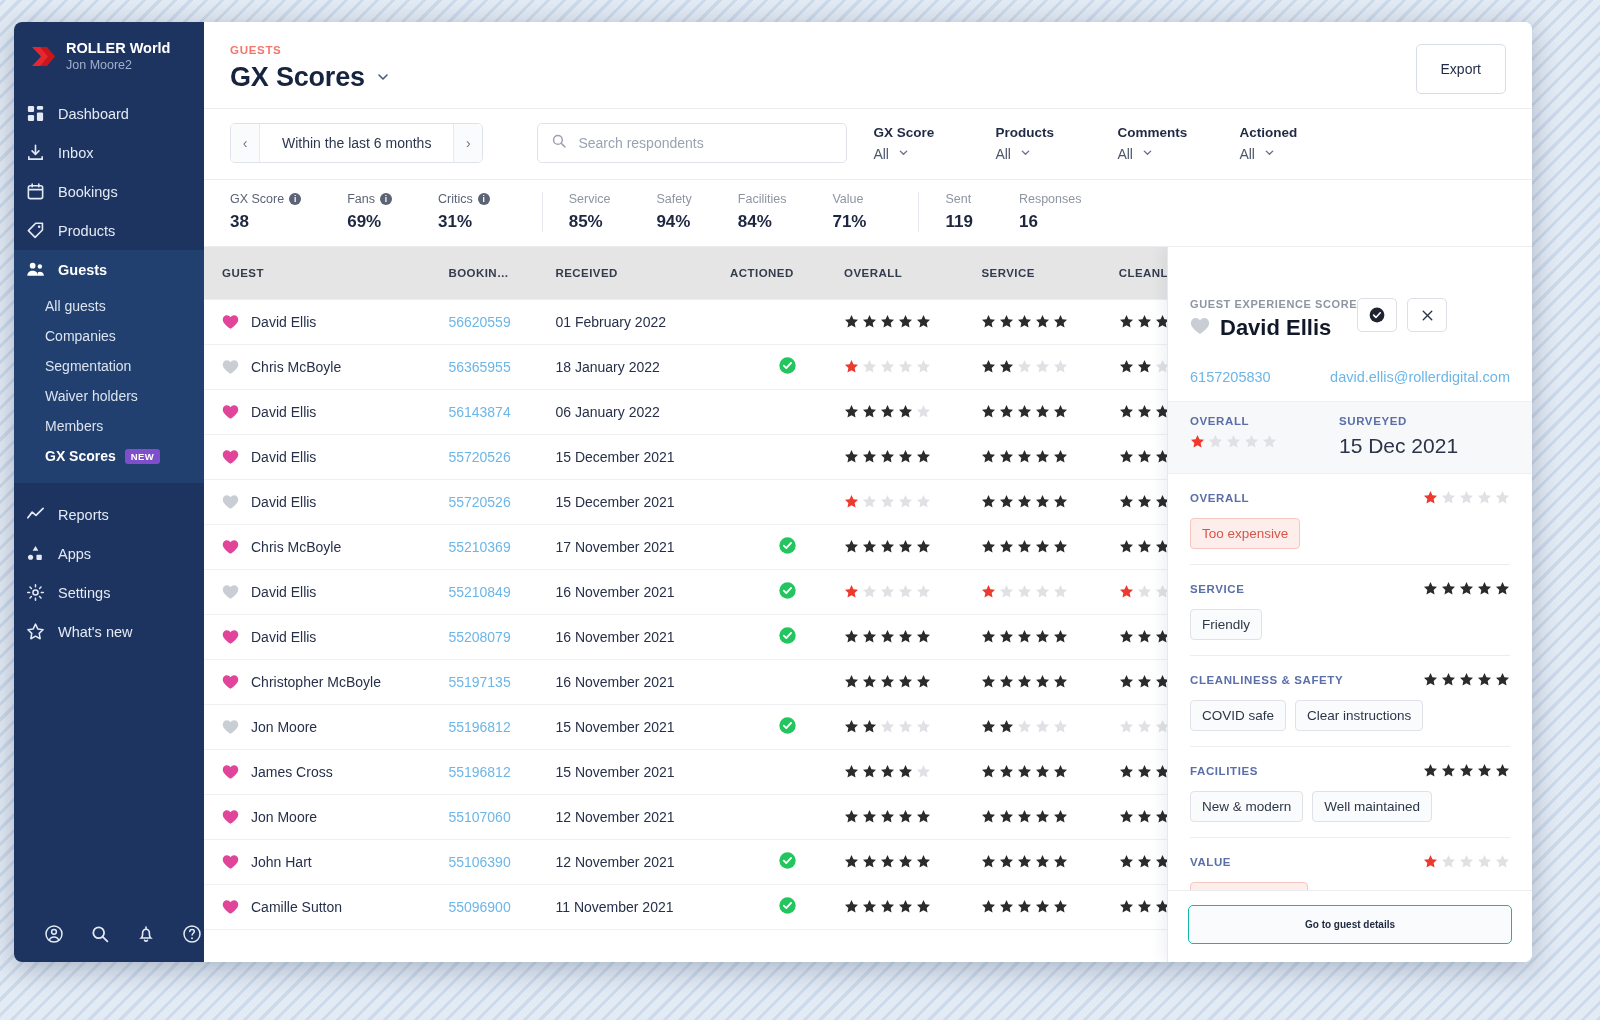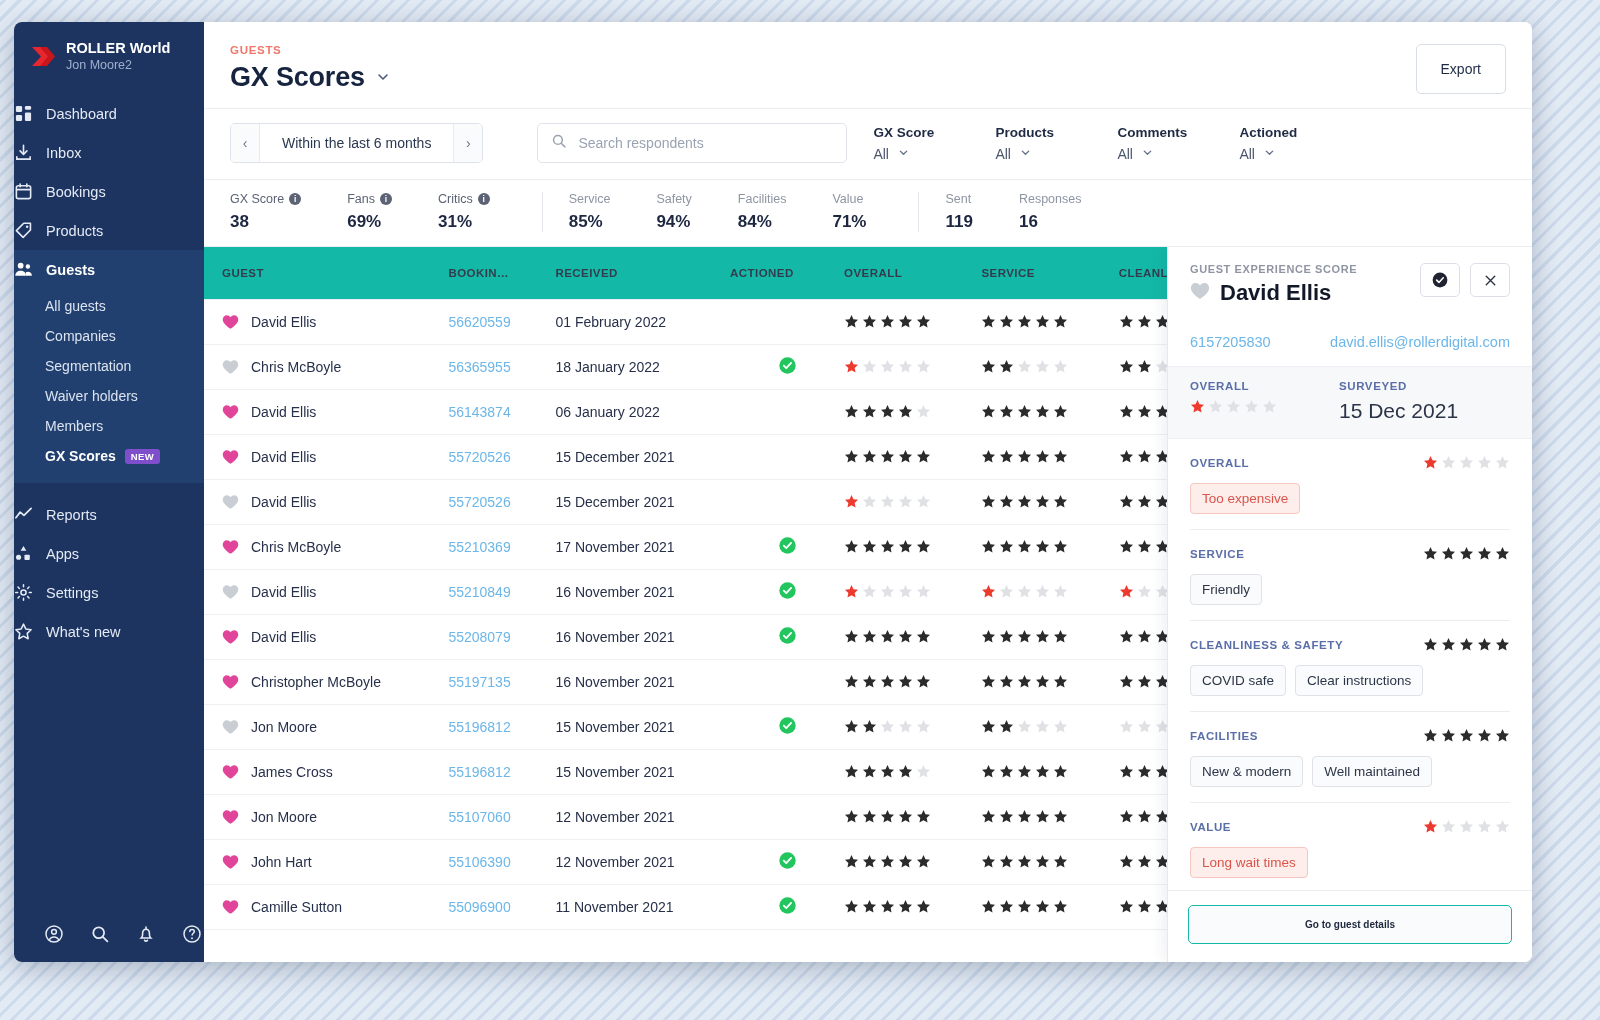--- a/index.html
+++ b/index.html
@@ -40,21 +40,21 @@
     display: flex; flex-direction: column;
     position: relative;
   }
   .brand { display:flex; align-items:center; gap:10px; padding: 18px 14px 20px 16px; }
   .brand-logo { width: 26px; height: 26px; flex:0 0 26px; position: relative; }
   .brand-text .brand-name { color:#fff; font-weight: bold; font-size: 14.5px; line-height: 1.2; }
   .brand-text .brand-user { color:#9fb0cc; font-size: 12.5px; line-height: 1.35; }
 
   .nav-item {
     display:flex; align-items:center; gap:13px;
-    padding: 10px 0; font-size: 14.5px; color:#e4eaf4;
+    padding: 10px 12px; font-size: 14.5px; color:#e4eaf4;
     cursor: pointer; position: relative;
   }
   .nav-item .ic { width:19px; height:19px; flex:0 0 19px; display:flex; align-items:center; justify-content:center; }
   .nav-item.active { background:#22406f; font-weight:bold; color:#fff; }
   .subnav { background:#22406f; padding: 2px 0 12px 0; }
   .subnav-item {
     padding: 7px 16px 7px 31px; font-size: 14px; color:#dbe3f0; cursor:pointer;
     display:flex; align-items:center; gap:9px;
   }
   .subnav-item.selected { color:#fff; font-weight: bold; }
@@ -124,21 +124,21 @@
     width:12px;height:12px;border-radius:50%;background:#5b6374;color:#fff;
     font-size:8.5px;display:inline-flex;align-items:center;justify-content:center;font-weight:bold;
   }
   .stat-val { font-size:17px; font-weight:bold; color:#1d2740; margin-top:6px; }
 
   
   .table-area { flex:1; position:relative; border-top:1px solid #ecedf1; overflow:hidden; }
   .table-scroll { position:absolute; inset:0; overflow:hidden; }
   table.grid { border-collapse: collapse; width: 1250px; table-layout: fixed; }
   table.grid thead th {
-    background:#14b8a6; color:#333c4e; font-size:11.5px; font-weight:bold;
+    background:#e5e5e5; color:#333c4e; font-size:11.5px; font-weight:bold;
     letter-spacing:.45px; text-align:left; padding: 17px 0 17px 0; height:52px;
     border-bottom:1px solid #eceef2;
   }
   table.grid td { border-bottom:1px solid #eef0f3; height:45px; font-size:14px; color:#27304a; }
   .c-guest { width: 210px; padding-left: 18px !important; }
   .c-book { width: 92px; }
   .c-recv { width: 150px; }
   .c-act  { width: 98px; text-align:center; }
   .c-rate { width: 118px; }
   .guest-cell { display:flex; align-items:center; gap:12px; }
@@ -148,21 +148,21 @@
   .stars svg { width:15px; height:15px; }
 
   
   .detail {
     position:absolute; right:0; top:0; bottom:0; width:365px;
     background:#fff; border-left:1px solid #e6e8ed;
     box-shadow:-4px 0 14px rgba(25,40,80,.07);
     display:flex; flex-direction:column; z-index:4;
   }
   .d-head { padding: 16px 22px 14px 22px; }
-  .d-head-top { display:flex; justify-content:space-between; align-items:flex-start; }
+  .d-head-top { display:flex; align-items:flex-start;margin-top:35px; }
   .d-eyebrow { font-size:11px; font-weight:bold; color:#8e95a3; letter-spacing:.6px; }
   .d-name-row { display:flex; align-items:center; gap:10px; margin-top:5px; }
   .d-name { font-size:22px; font-weight:bold; color:#111827; }
   .d-actions { display:flex; gap:10px; }
   .d-btn {
     width:40px;height:34px;border:1px solid #dcdfe6;border-radius:5px;background:#fff;
     display:flex;align-items:center;justify-content:center;cursor:pointer;
   }
   .d-contact { display:flex; justify-content:space-between; align-items:center; padding: 14px 22px 16px 22px; }
   .d-contact span { color:#6cb6e8; font-size:14.5px; cursor:pointer; }

